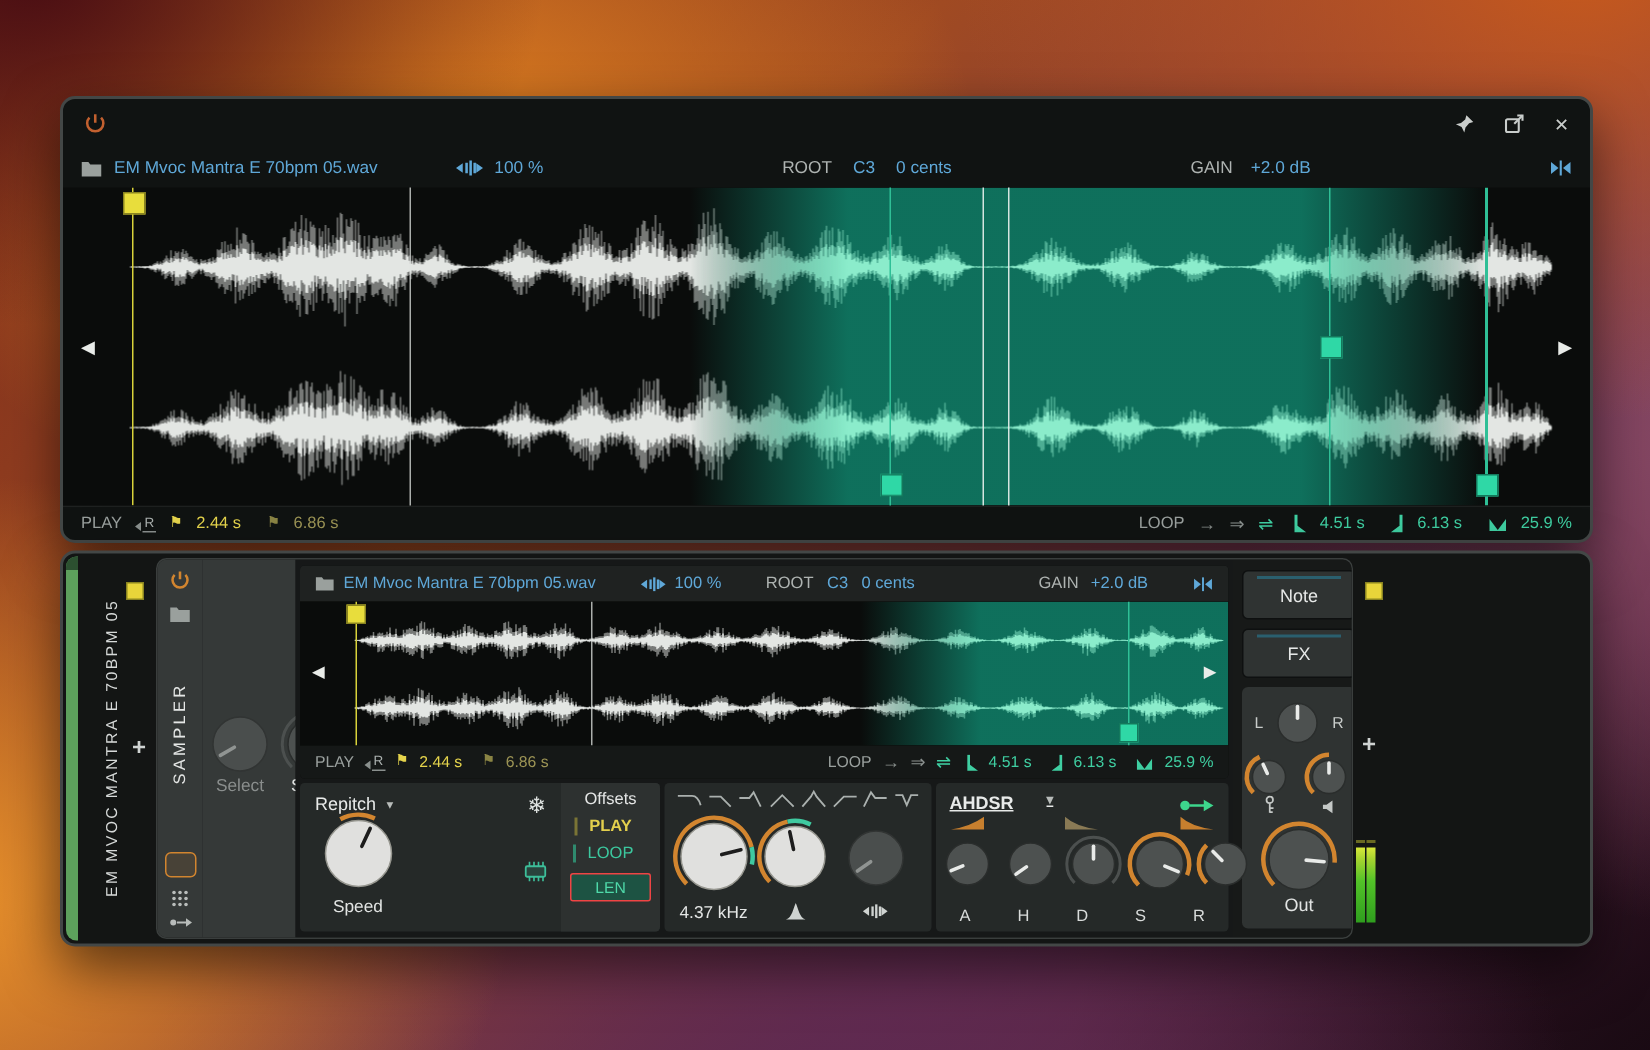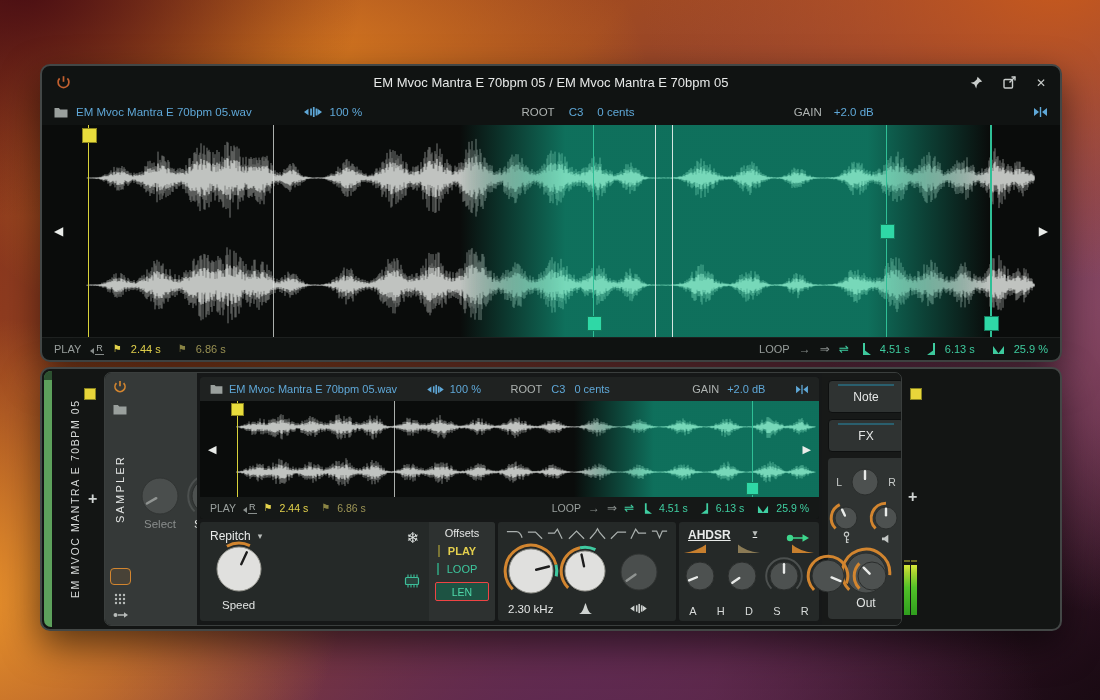--- a/index.html
+++ b/index.html
@@ -70,21 +70,21 @@
   .kstack{display:flex;flex-direction:column;align-items:center;}
   .klbl{font-size:11.5px;color:#e2e4e3;margin-top:-3px;display:flex;align-items:center;gap:3px;}
   .klbl.dim{color:#8a8e8d;}
   .badge{background:#d8dad9;color:#1c1e1d;border-radius:3px;font-size:8.5px;font-weight:bold;padding:0.5px 3px;}
   .dev-main{width:619px;display:flex;flex-direction:column;padding:4px 3px 4px 3px;background:#161818;flex:none;}
   .mini-editor{height:142px;background:#0e100f;border-radius:3px;display:flex;flex-direction:column;overflow:hidden;flex:none;}
   .mini-editor .sample-header{height:24px;background:#1f2221;font-size:11px;gap:6px;padding:0 10px;}
   .mini-editor .sample-footer{height:22px;background:#151817;border-top:none;font-size:10.5px;gap:7px;padding:0 10px;}
   .ctrl-row{flex:1;display:flex;gap:3px;margin-top:3px;}
   .ctrl-row section{background:#25292 8;background:#252928;border-radius:3px;position:relative;}
-  .sec1{width:295px;flex:none;} .sec2{width:178px;flex:none;} .sec3{flex:1;}
+  .sec1{width:240px;flex:none;} .sec2{width:178px;flex:none;} .sec3{flex:1;}
   .mode{position:absolute;left:10px;top:7px;color:#e8eae9;font-size:12px;display:flex;gap:7px;align-items:center;}
   .caret{color:#b8bcba;font-size:9px;}
   .speedk{position:absolute;left:10px;top:18px;}
   .speedlbl{position:absolute;left:22px;top:77px;font-size:11.5px;color:#e2e4e3;}
   .icon-snow{position:absolute;right:76px;top:8px;color:#dfe3e1;font-size:15px;line-height:1;}
   .icon-ram{position:absolute;right:74px;top:52px;}
   .offsets{position:absolute;right:0;top:0;bottom:0;width:66px;background:#2d3130;border-radius:0 3px 3px 0;
            display:flex;flex-direction:column;align-items:center;padding:5px 0 5px;}
   .offsets .olbl{color:#e4e6e5;font-size:11px;}
   .orow{display:flex;align-items:center;gap:5px;margin-top:6px;position:relative;}
@@ -124,21 +124,20 @@
 <div class="screen">
 
   <div class="win top-win">
     <div class="titlebar">
       <span class="pwr">
         <svg width="15" height="15" viewBox="0 0 15 15">
             <path d="M7.5 1.2v5.6" stroke="#c2602f" stroke-width="1.7" fill="none"></path>
             <path d="M3.6 3.4a5.4 5.4 0 1 0 7.8 0" stroke="#c2602f" stroke-width="1.7" fill="none"></path>
           </svg>
       </span>
-      <span class="title">EM Mvoc Mantra E 70bpm 05 / EM Mvoc Mantra E 70bpm 05</span>
       <span class="winbtns">
         <span class="wbtn">
           <svg width="13" height="13" viewBox="0 0 13 13">
               <path d="M7.6 0.8 L12.2 5.4 L9.4 6.2 L7 9 L6.2 12.4 L4.4 8.6 L0.6 6.8 L4 6 L6.8 3.6 Z" fill="#c9cdcb"></path>
             </svg>
         </span>
         <span class="wbtn">
           <svg width="13" height="13" viewBox="0 0 13 13" fill="none" stroke="#c9cdcb" stroke-width="1.4">
               <rect x="1" y="3.5" width="8.5" height="8.5" rx="1"></rect>
               <path d="M6.5 6.5 L12 1"></path>
@@ -561,21 +560,21 @@
             <div class="fk r knob"><svg width="54" height="54" viewBox="0 0 54 54">
                   <path d="M10.17 43.83A23.8 23.8 0 0 1 22.05 3.72" stroke="#d2852f" stroke-width="3" fill="none"></path>
                   <path d="M22.05 3.72A23.8 23.8 0 0 1 37.43 5.61" stroke="#3fc9a0" stroke-width="3" fill="none"></path>
                   <circle cx="27" cy="27" r="20" fill="#e0e0de" stroke="#96968f" stroke-width="1"></circle>
                   <line x1="26.00" y1="22.30" x2="23.51" y2="10.57" stroke="#1d1d1d" stroke-width="2.4" stroke-linecap="round"></line>
                 </svg></div>
             <div class="fk m knob"><svg width="50" height="50" viewBox="0 0 50 50">
                   <circle cx="25" cy="25" r="18" fill="#4a4e4d" stroke="#313433" stroke-width="1"></circle>
                   <line x1="21.46" y1="27.48" x2="12.61" y2="33.67" stroke="#909492" stroke-width="2.4" stroke-linecap="round"></line>
                 </svg></div>
-            <span class="flbl freq">2.30 kHz</span>
+            <span class="flbl freq">4.37 kHz</span>
             <span class="flbl pk">
               <svg width="15" height="13" viewBox="0 0 15 13">
                   <path d="M1 12 C5 11 6 4 7.5 1 C9 4 10 11 14 12 Z" fill="#cfd3d1"></path>
                 </svg>
             </span>
             <span class="flbl st">
               <svg width="17" height="11" viewBox="0 0 18 12">
                   <path d="M0 6 L4.5 2.8 V9.2 Z" fill="#cfd3d1"></path>
                   <rect x="6.2" y="2.5" width="1.7" height="7" fill="#cfd3d1"></rect>
                   <rect x="8.9" y="1" width="1.7" height="10" fill="#cfd3d1"></rect>

